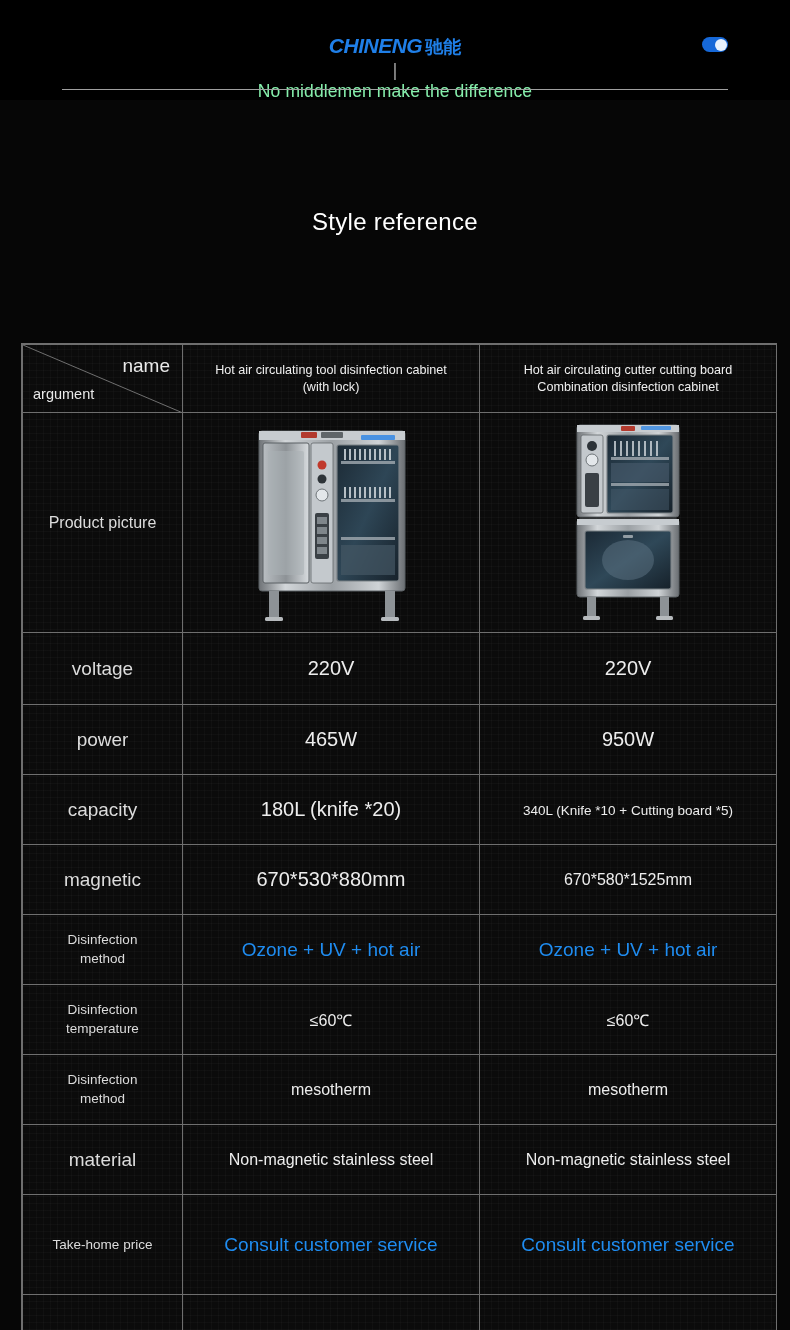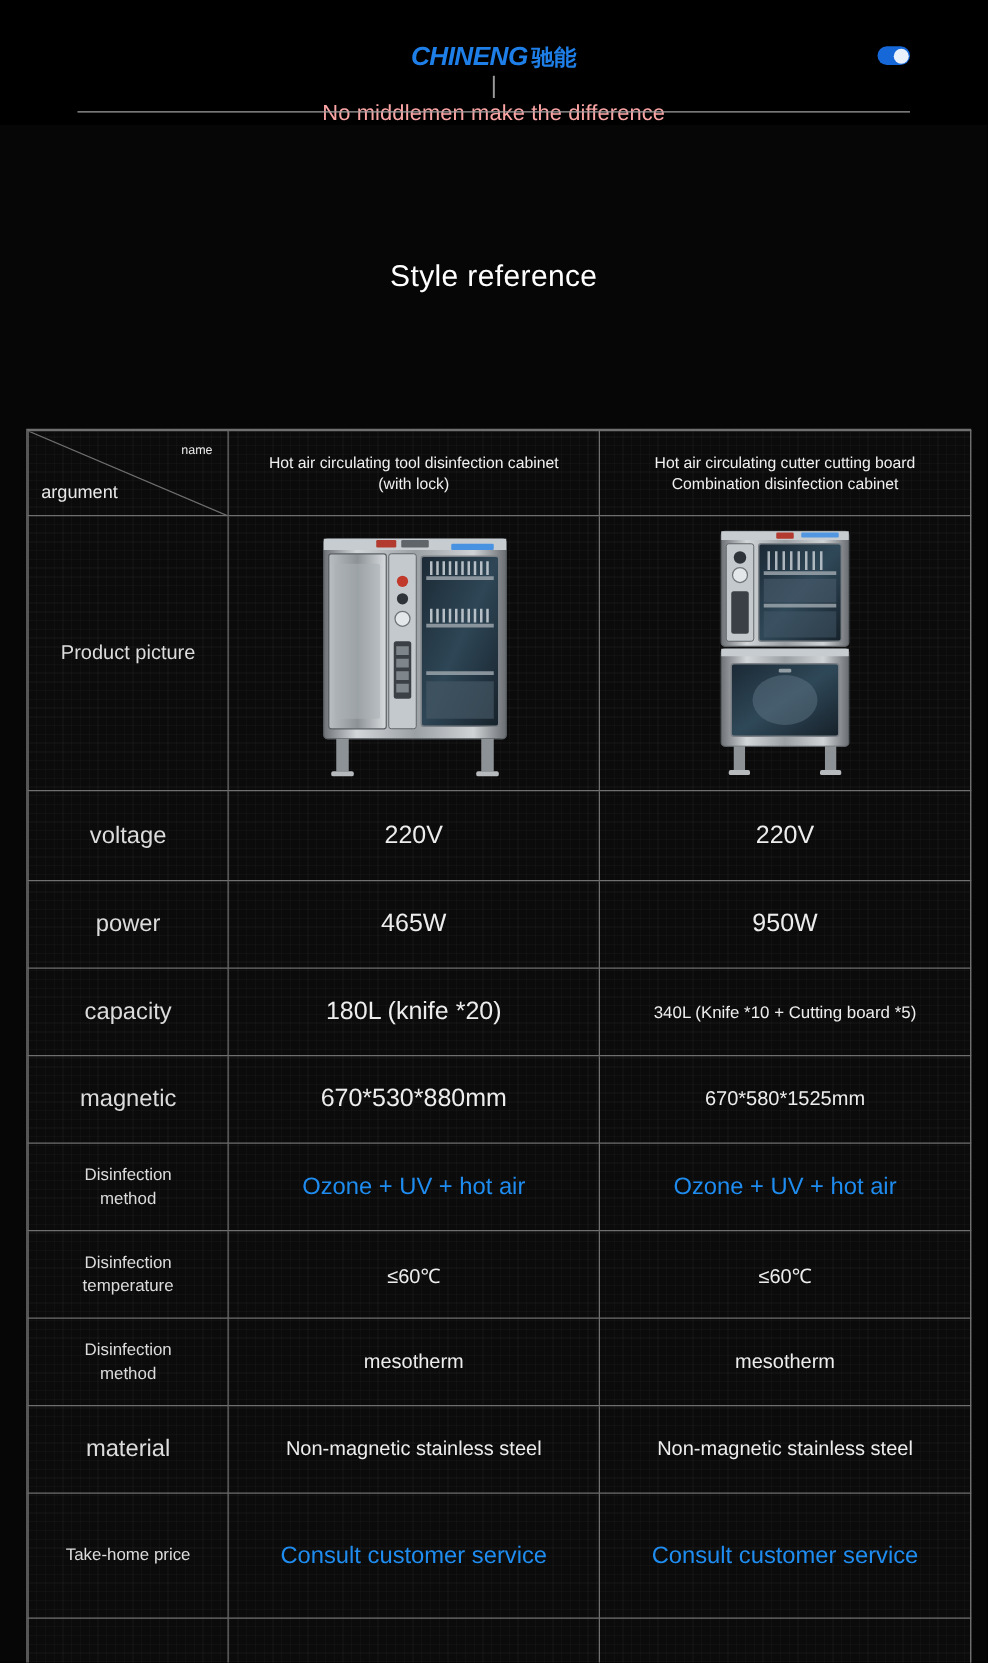--- a/index.html
+++ b/index.html
@@ -52,21 +52,21 @@
     color: #1f7fe8;
     margin-left: 3px;
   }
   .logo-divider {
     color: #9a9a9a;
     font-size: 19px;
     margin: 0 9px;
     font-weight: 300;
   }
   .tagline {
-    color: #fca5a5;
+    color: #86efac;
     font-size: 17.5px;
     letter-spacing: 0.1px;
     white-space: nowrap;
   }
   .toggle {
     position: absolute;
     right: 0; top: 3px;
     width: 26px; height: 15px;
     border-radius: 8px;
     background: #1668d8;
@@ -129,21 +129,21 @@
   .corner-cell {
     position: relative;
     height: 68px;
     padding: 0;
     overflow: hidden;
   }
   .corner-svg { position: absolute; left: 0; top: 0; }
   .corner-name {
     position: absolute;
     right: 12px; top: 10px;
-    font-size: 10px;
+    font-size: 19px;
     color: #e9e9e9;
     padding-left: 16px;
   }
   .corner-arg {
     position: absolute;
     left: 10px; bottom: 10px;
     font-size: 14.5px;
     color: #e9e9e9;
   }
   .head-cell {

